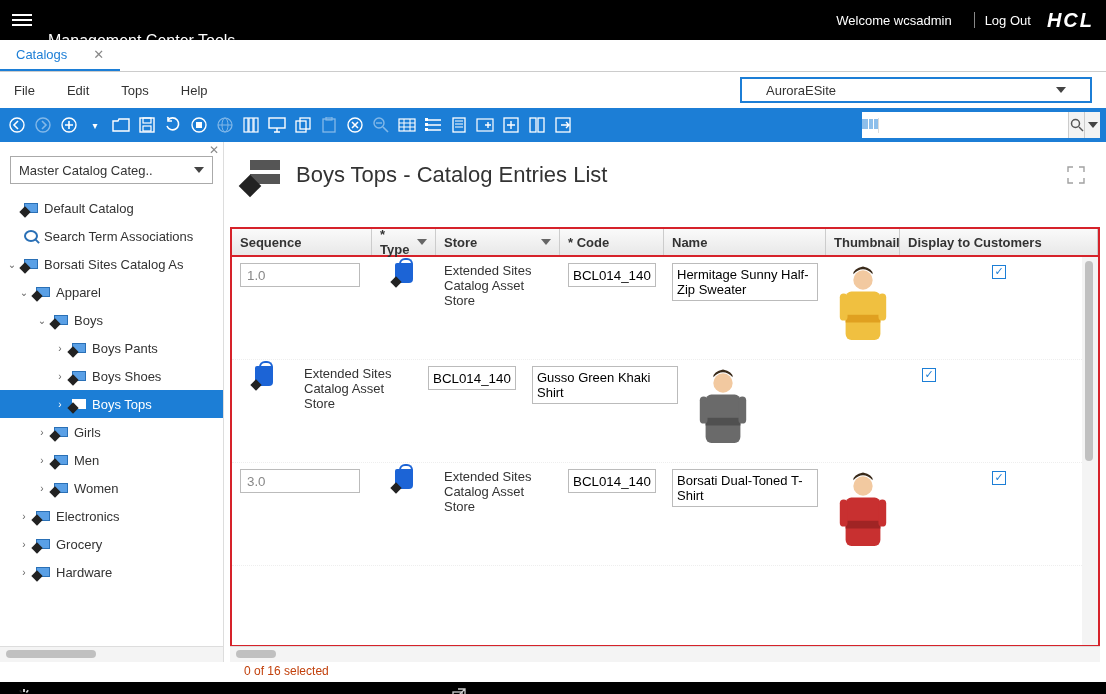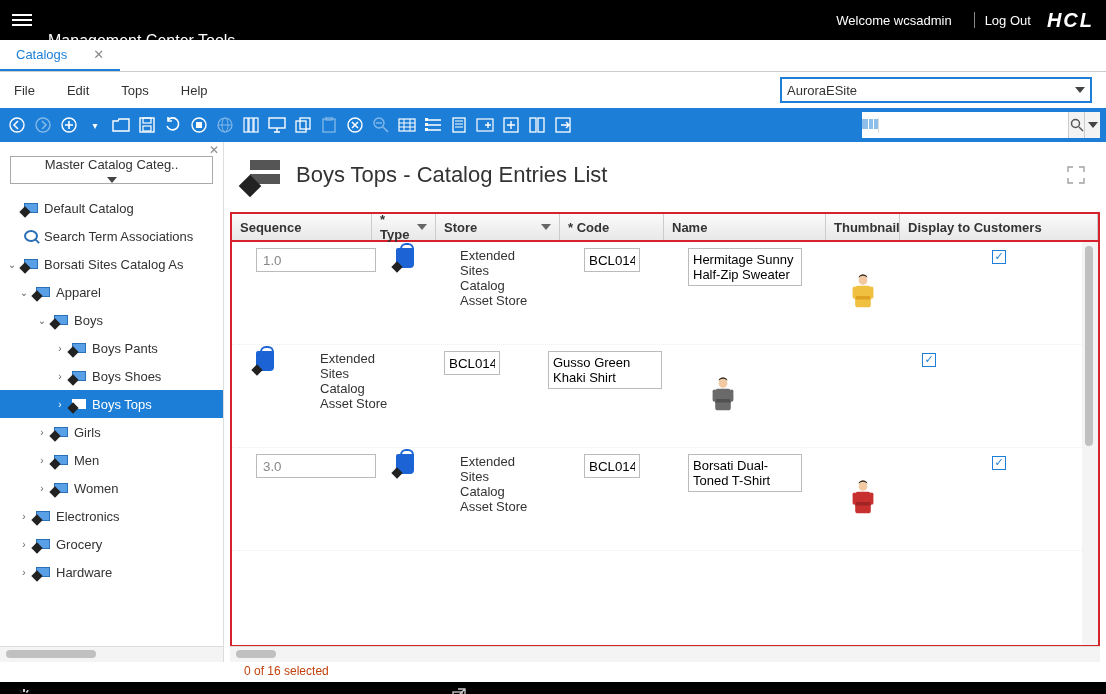--- a/index.html
+++ b/index.html
@@ -11,37 +11,37 @@
   .welcome { font-size: 13px; margin-right: 12px; }
   .divider-v { width:1px; height:16px; background:#888; display:inline-block; margin:0 10px; }
   .top-logout { font-size:13px; margin-right:16px; }
   .hcl-logo { font-style: italic; font-weight: bold; font-size: 20px; letter-spacing: 2px;}
   .tab-bar { height: 32px; border-bottom: 1px solid #ccc; display:flex; align-items:center; }
   .tab { height:31px; padding: 0 16px; display:flex; align-items:center; gap:26px; border-bottom: 2px solid #1c7ed6; color:#1c7ed6; }
   .tab-close { color:#888; cursor:pointer; }
   .menu-bar { height: 36px; display:flex; align-items:center; padding: 0 14px; justify-content:space-between; }
   .menus { display:flex; gap: 32px; }
   .menu-item { cursor:pointer; }
-  .store-select { width: 312px; height:26px; border:2px solid #1c7ed6; display:flex; align-items:center; padding: 0 5px; justify-content:space-between; cursor:pointer; }
+  .store-select { width: 352px; height:26px; border:2px solid #1c7ed6; display:flex; align-items:center; padding: 0 24px; justify-content:space-between; cursor:pointer; }
   .chev { width:0; height:0; border-left:5px solid transparent; border-right:5px solid transparent; display:inline-block; }
   .chev-down-dark { border-top:6px solid #444; }
   .toolbar { background: #1c7ed6; height: 34px; display:flex; align-items:center; padding: 0 6px; justify-content:space-between; }
   .tool-icons { display:flex; align-items:center; gap:4px; }
   .ticon { width:22px; height:22px; display:flex; align-items:center; justify-content:center; color:#fff; font-size:14px; cursor:pointer; }
   .ticon svg { stroke:#fff; fill:none; }
   .ticon.dim { opacity:0.45; }
   .search-box { background:#fff; height:26px; width:238px; display:flex; align-items:center; }
   .search-left-ico { width:28px; text-align:center; color:#1c7ed6; border-right:1px solid #ddd; }
   .search-input { flex:1; border:none; outline:none; padding:0 6px; }
   .search-btn { width:28px; text-align:center; background:#f3f3f3; height:100%; display:flex; align-items:center; justify-content:center; cursor:pointer; border-left:1px solid #ccc;}
   .dd-btn { width:28px; text-align:center; background:#f3f3f3; height:100%; display:flex; align-items:center; justify-content:center; cursor:pointer; border-left:1px solid #ccc;}
   .workspace { display:flex; height: calc(694px - 40px - 32px - 36px - 34px - 28px - 4px); }
   .sidebar { width:224px; border-right:1px solid #ddd; position:relative; overflow:hidden; }
   .side-close { position:absolute; top:1px; right:4px; color:#888; cursor:pointer; font-size:12px; }
-  .side-dd { margin: 14px 10px 8px; height:28px; border:1px solid #aaa; display:flex; align-items:center; padding:0 8px; justify-content:space-between; cursor:pointer;flex-direction:column;}
+  .side-dd { margin: 14px 10px 8px; height:28px; border:1px solid #aaa; display:flex; align-items:center; padding:0 8px; justify-content:space-between; cursor:pointer;}
   .tree { padding: 2px 0; font-size:13px; }
   .tree-row { display:flex; align-items:center; height:28px; padding-left:6px; gap:4px; cursor:pointer; white-space:nowrap; overflow:hidden; }
   .tree-row.selected { background:#1c7ed6; color:#fff; }
   .expander { width:12px; text-align:center; color:#666; font-size:10px; }
   .tree-row.selected .expander { color:#fff; }
   .node-icon { width:18px; height:14px; display:flex; align-items:center; justify-content:center; }
   .cat-icon { width:14px; height:10px; background:linear-gradient(#5aa0e6,#5aa0e6); border:1px solid #2a70b6; position:relative; }
   .cat-icon::before { content:""; position:absolute; left:-4px; bottom:-4px; width:8px; height:8px; background:#222; transform:rotate(45deg); }
   .search-assoc-icon { width:14px; height:12px; border:2px solid #2a70b6; border-radius:50%; position:relative; }
   .search-assoc-icon::after { content:""; position:absolute; width:6px; height:2px; background:#2a70b6; bottom:-2px; right:-4px; transform:rotate(45deg); }
@@ -52,29 +52,29 @@
   .h-thumb { position:absolute; left:6px; top:3px; height:8px; width:90px; background:#c0c0c0; border-radius:4px; }
   .main { flex:1; display:flex; flex-direction:column; overflow:hidden; }
   .main-header { display:flex; align-items:center; padding: 18px 20px 10px; gap: 16px; }
   .list-icon { width:36px; height:30px; position:relative; }
   .list-icon .row1 { position:absolute; top:0; left:6px; width:30px; height:10px; background:#555; }
   .list-icon .row2 { position:absolute; top:14px; left:6px; width:30px; height:10px; background:#555; }
   .list-icon .badge { position:absolute; bottom:-4px; left:-2px; width:16px; height:16px; background:#222; transform:rotate(45deg); }
   .main-title { font-size: 22px; flex:1; }
   .expand-icon { width:20px; height:20px; cursor:pointer; opacity:0.5; }
   .expand-icon svg { stroke:#444; fill:none; }
-  .table-wrap { flex:1; overflow:auto; position:relative; border:1px solid #ddd; margin: 12px 6px 0; border:2px solid #d6222a; border-bottom-width:1px; }
+  .table-wrap { flex:1; overflow:auto; position:relative; border:1px solid #ddd; margin: 27px 6px 0; border:2px solid #d6222a; border-bottom-width:1px; }
   .table-header { display:flex; background:linear-gradient(#fafafa,#e8e8e8); border-bottom:2px solid #d6222a; font-weight:bold; height:28px; align-items:stretch; }
   .th { border-right:1px solid #ccc; padding:0 8px; display:flex; align-items:center; gap:4px; }
   .th-seq{width:140px;} .th-type{width:64px;} .th-store{width:124px;} .th-code{width:104px;}
   .th-name{width:162px;} .th-thumb{width:74px;} .th-disp{flex:1;}
   .chev-col { width:0; height:0; border-left:5px solid transparent; border-right:5px solid transparent; border-top:6px solid #666; margin-left:auto;}
   .table-body { overflow-y:auto; height: 320px; }
   .trow { display:flex; align-items:flex-start; padding:6px 0; border-bottom:1px dotted #eee; }
-  .cell { padding: 0 24px; }
+  .cell { padding: 0 8px; }
   .cell-seq{width:140px;} .cell-type{width:64px; text-align:center;} .cell-store{width:124px;} .cell-code{width:104px;}
   .cell-name{width:162px;} .cell-thumb{width:74px; display:flex; justify-content:center;} .cell-disp{flex:1; text-align:center;}
   .seq-input { width:120px; height:24px; border:1px solid #bbb; padding:0 6px; color:#888; }
   .code-input, .name-input { width:100%; height:24px; border:1px solid #bbb; padding:0 4px; }
   .name-input { height:auto; min-height:24px; padding:3px 4px; resize:none; font-family:inherit; font-size:13px; }
   .type-icon { display:inline-block; width:18px; height:20px; background:#1c64d6; position:relative; border-radius:2px 2px 4px 4px; }
   .type-icon::before { content:""; position:absolute; top:-5px; left:4px; width:10px; height:6px; border:2px solid #1c64d6; border-bottom:none; border-radius:6px 6px 0 0; }
   .type-icon::after { content:""; position:absolute; bottom:-3px; left:-3px; width:8px; height:8px; background:#222; transform:rotate(45deg); }
   .chk { width:14px; height:14px; border:1px solid #1c7ed6; display:inline-flex; align-items:center; justify-content:center; color:#1c7ed6; font-size:11px; }
   .thumb-svg { width:60px; height:90px; }

